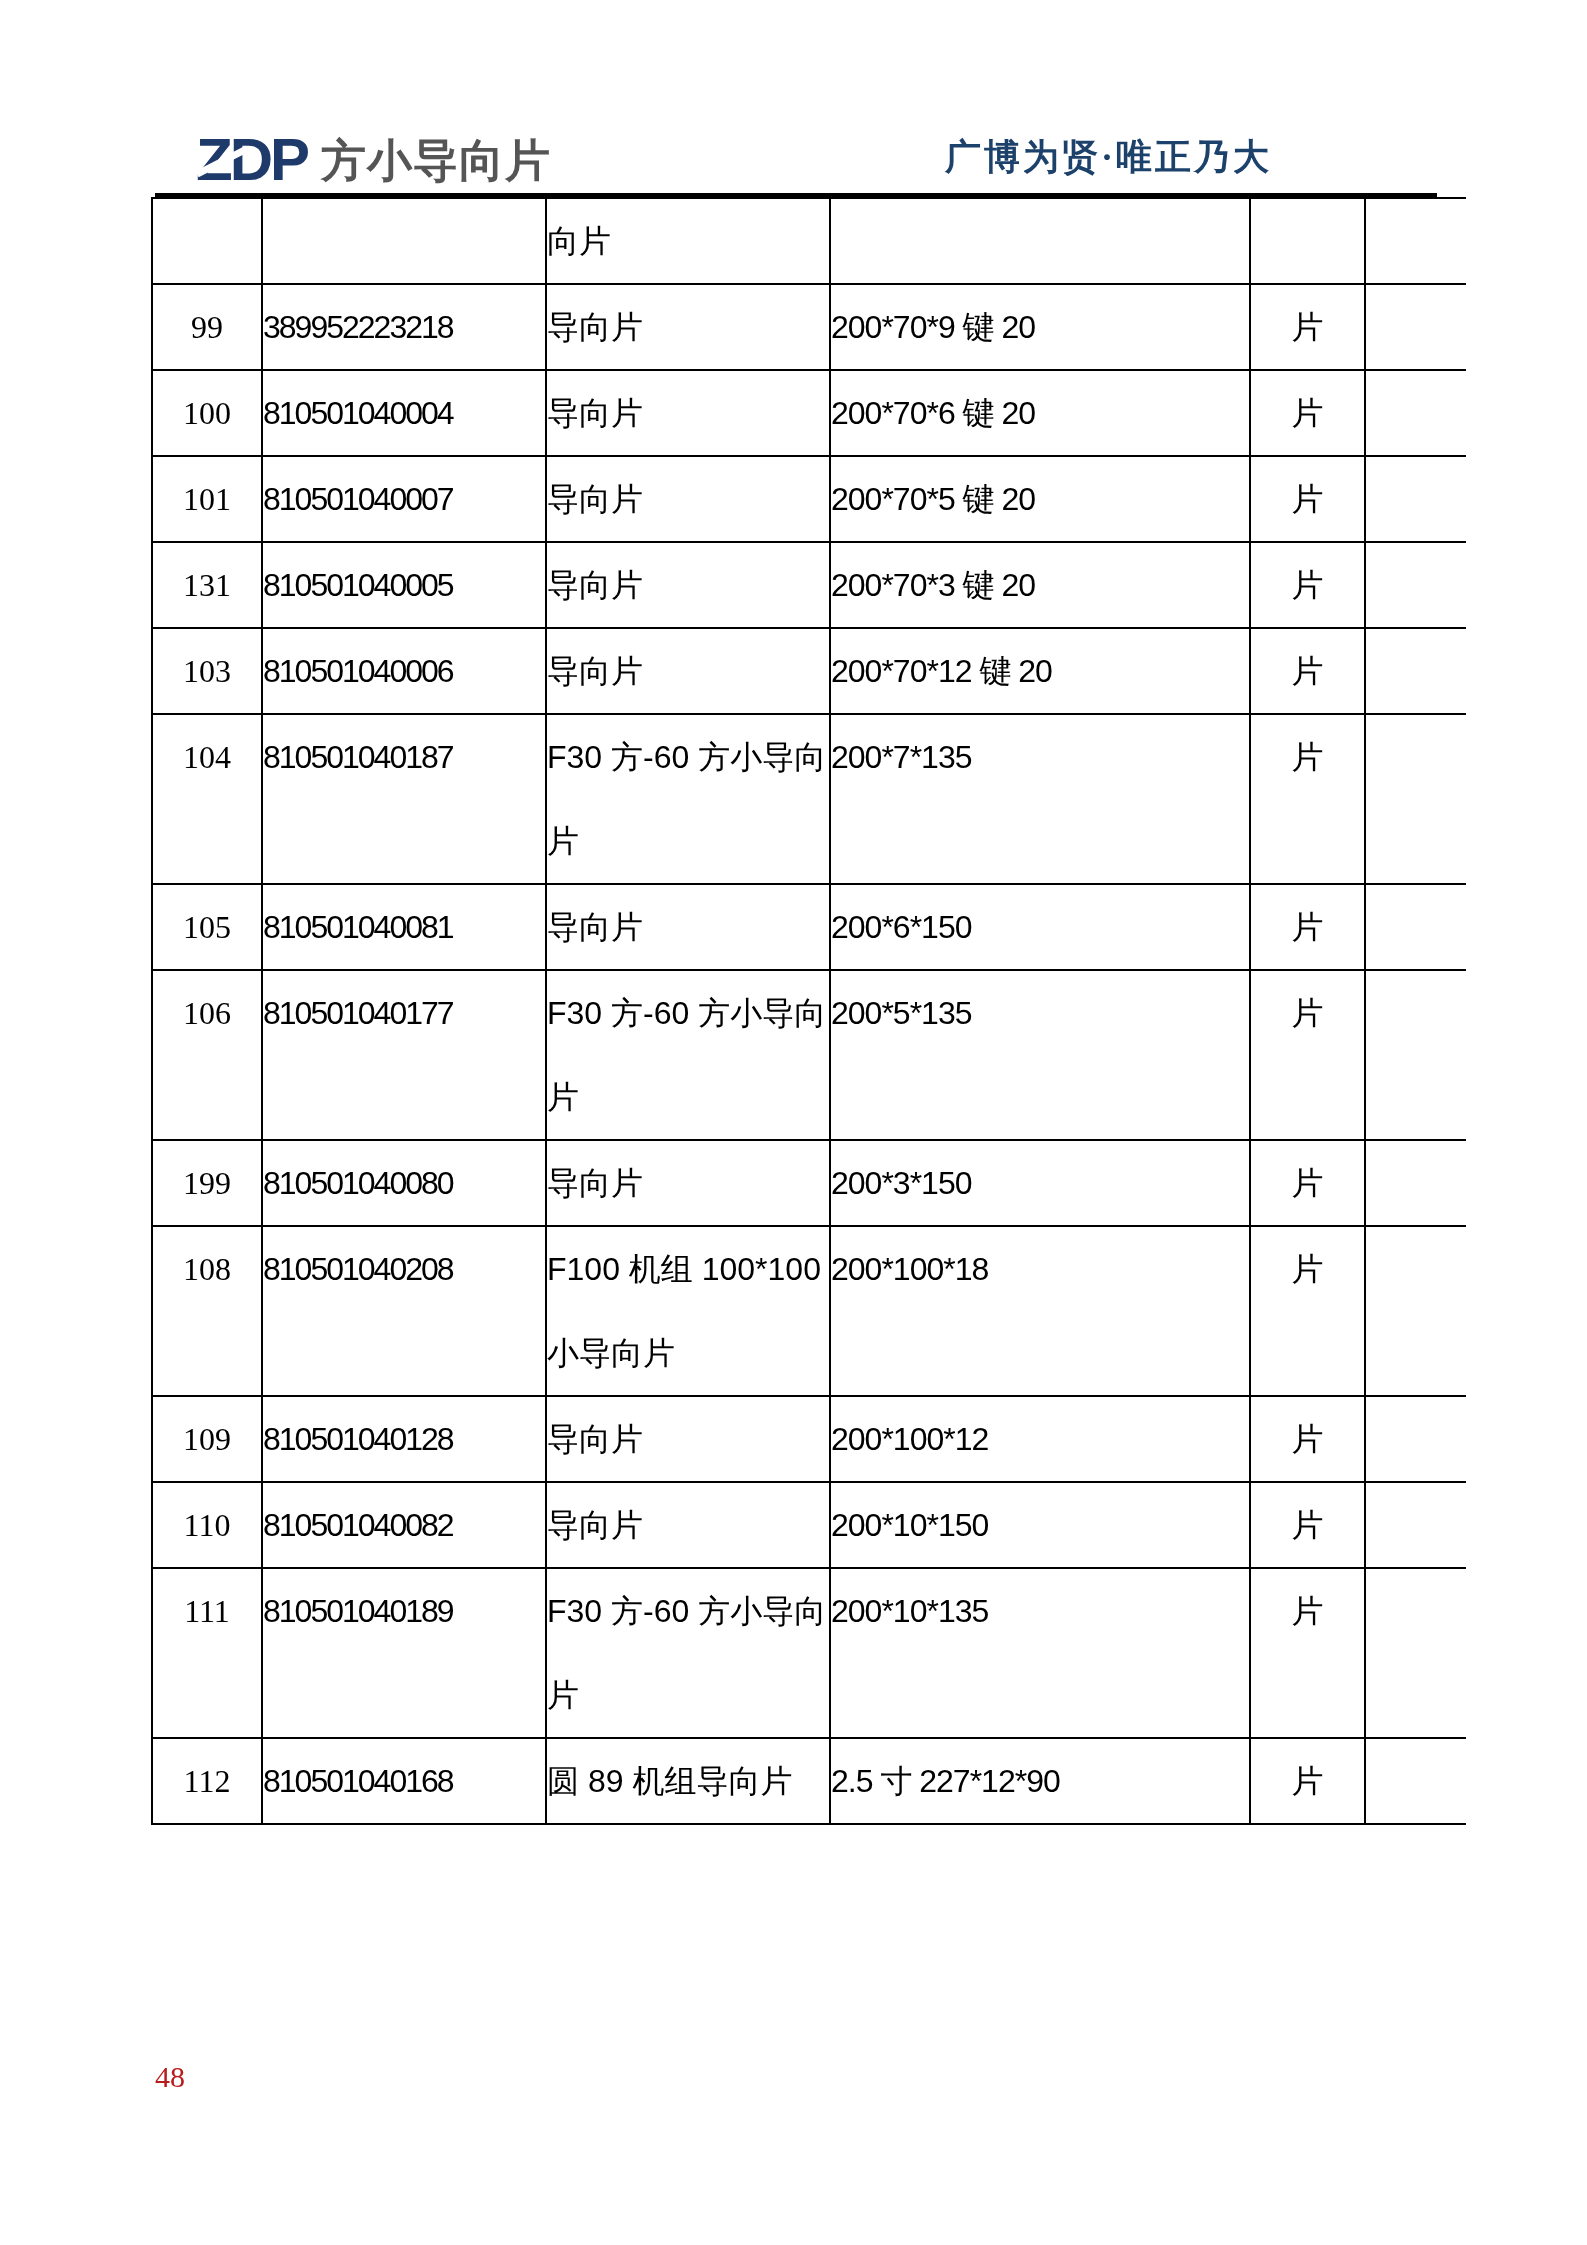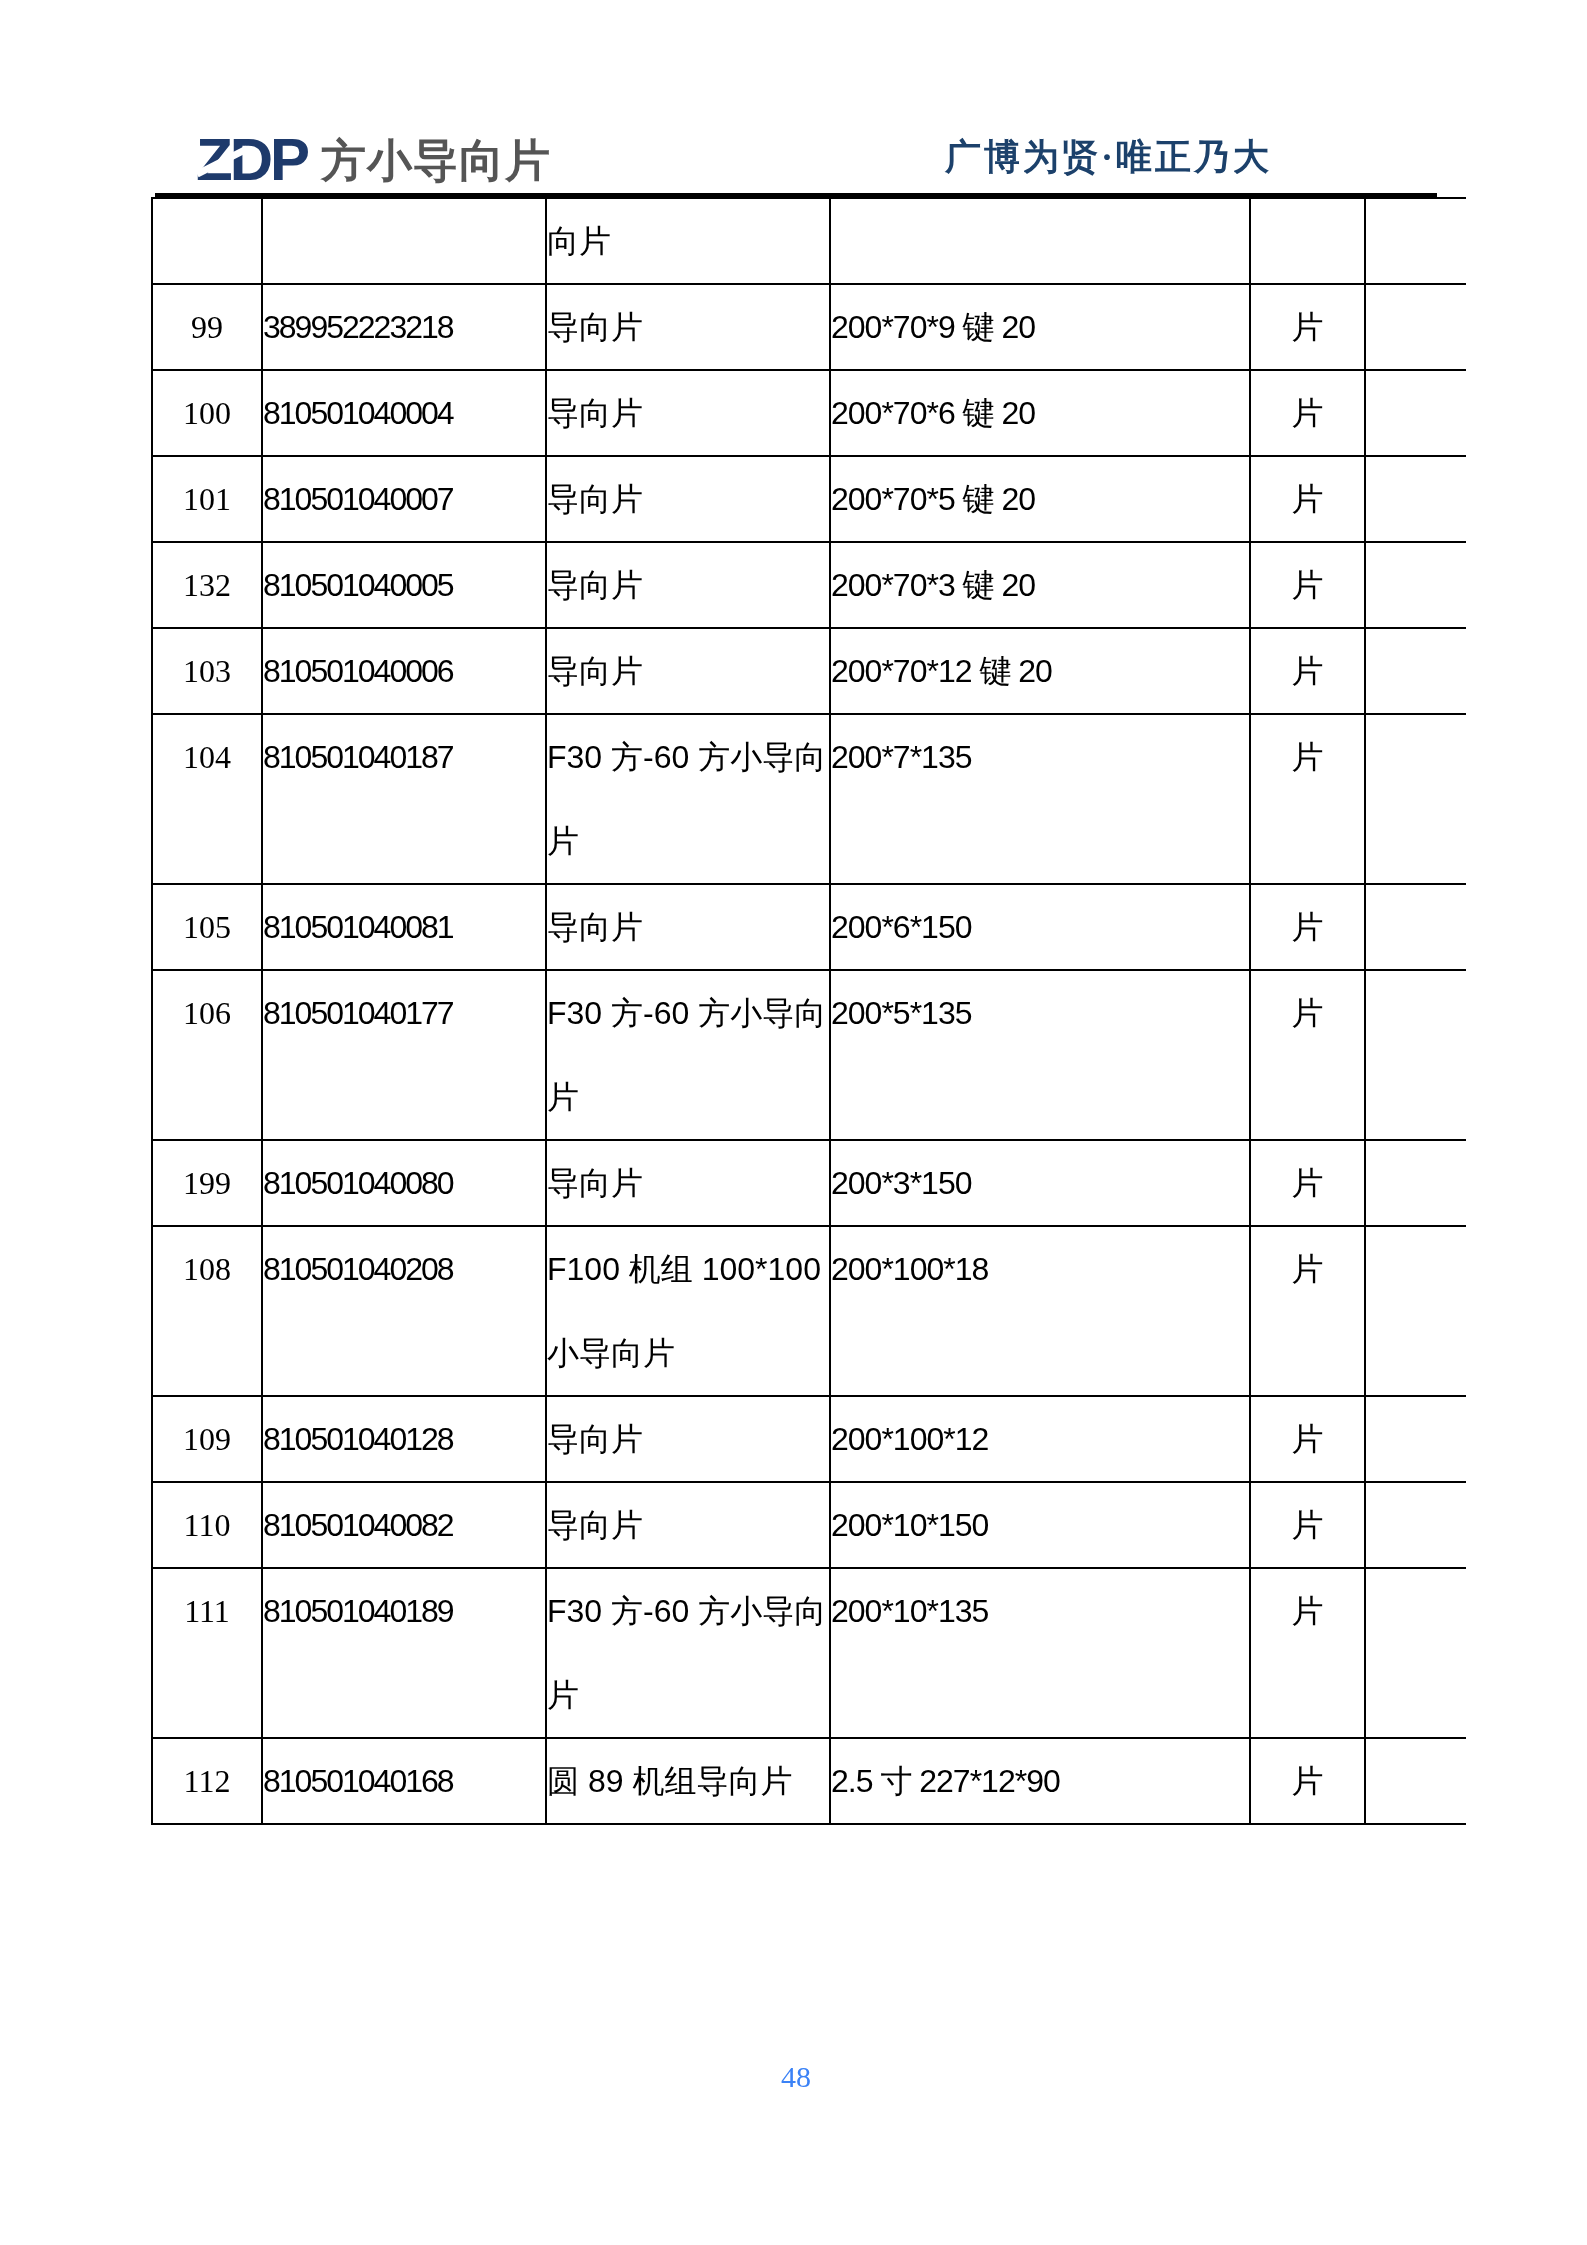--- a/index.html
+++ b/index.html
@@ -76,23 +76,22 @@
   }
   td.code { padding-left:15px; letter-spacing:-2px; white-space:nowrap; }
   td.name { padding-left:16px; padding-right:8px; word-break:break-word; }
   td.spec { padding-left:10px; letter-spacing:-1px; }
   td.unit { text-align:center; vertical-align:middle; line-height:normal; }
   td.note { }
 
   
   .footer {
     position:absolute; left:155px; top:2060px; width:1282px;
-    text-align:center;
     font-family:"Liberation Serif", serif;
-    font-size:30px; color:#3b82f6;
+    font-size:30px; color:#b91c1c;
   }
 </style>
 </head>
 <body>
 
 <div class="page">
 
   <div class="logo">
     <span class="logo-zdp">
       <span>ZDP</span>
@@ -141,21 +140,21 @@
         </tr>
         <tr>
           <td class="no">101</td>
           <td class="code">810501040007</td>
           <td class="name">导向片</td>
           <td class="spec">200*70*5 键 20</td>
           <td class="unit">片</td>
           <td class="note"></td>
         </tr>
         <tr>
-          <td class="no">132</td>
+          <td class="no">131</td>
           <td class="code">810501040005</td>
           <td class="name">导向片</td>
           <td class="spec">200*70*3 键 20</td>
           <td class="unit">片</td>
           <td class="note"></td>
         </tr>
         <tr>
           <td class="no">103</td>
           <td class="code">810501040006</td>
           <td class="name">导向片</td>

